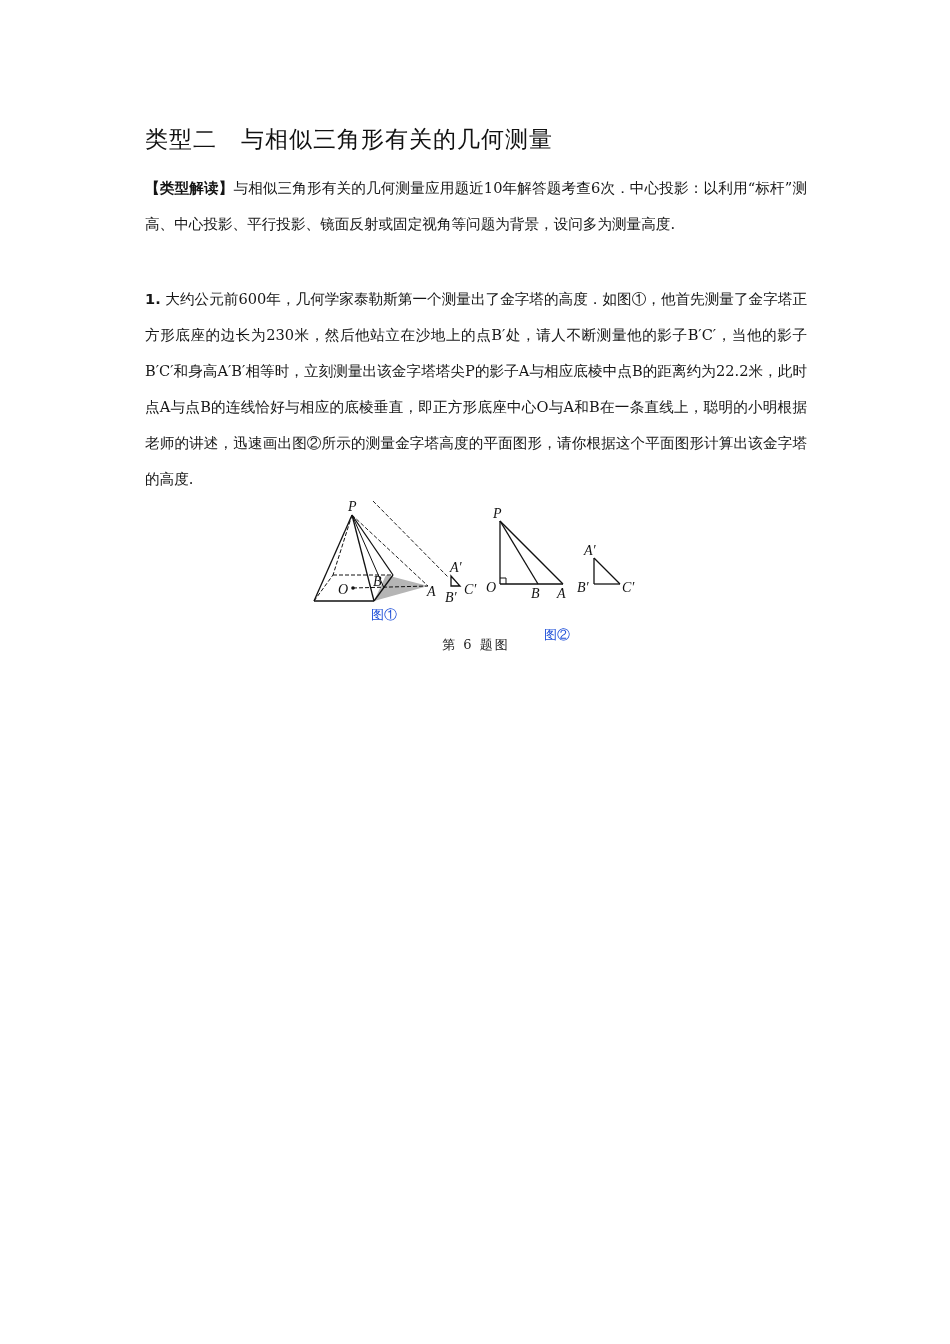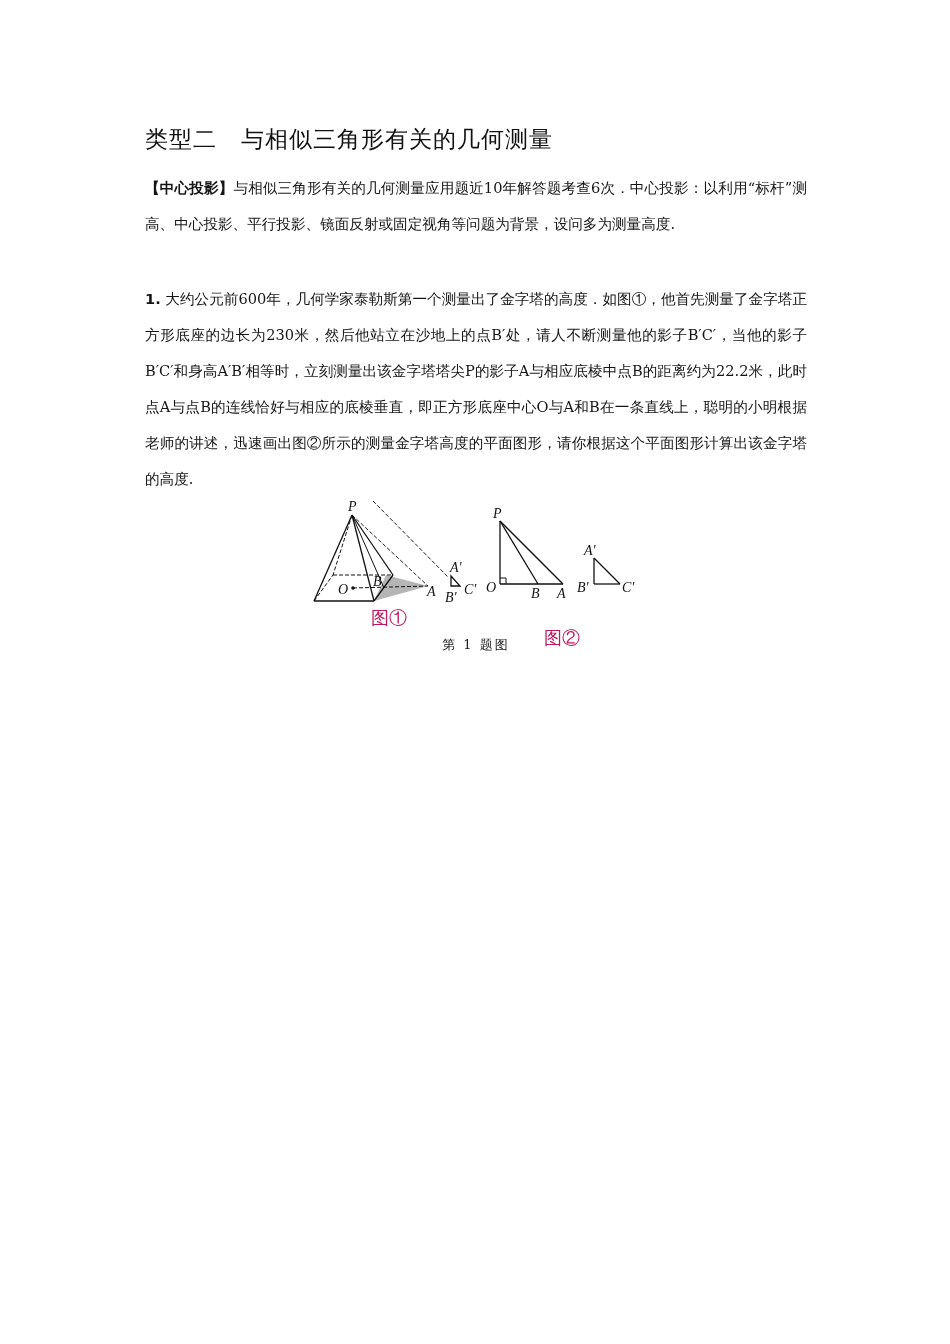--- a/index.html
+++ b/index.html
@@ -47,22 +47,22 @@
     .bold-tag {
       font-family: "DejaVu Sans", "Liberation Sans", sans-serif;
       font-weight: bold;
     }
     .qnum {
       font-family: "DejaVu Sans", "Liberation Sans", sans-serif;
       font-weight: bold;
     }
     .fig-caption {
       position: absolute;
-      font-size: 18px;
-      color: #be185d;
+      font-size: 13px;
+      color: #1d4ed8;
       text-align: center;
     }
     .figure-title {
       position: absolute;
       top: 636px;
       left: 0;
       width: 662px;
       text-align: center;
       font-size: 13px;
       letter-spacing: 2px;
@@ -75,28 +75,28 @@
       fill: #111;
     }
   </style>
 </head>
 <body>
 
 <div class="page">
   <div class="title">类型二　与相似三角形有关的几何测量</div>
 
   <div class="para intro">
-    <span class="bold-tag">【中心投影】</span><span>与相似三角形有关的几何测量应用题近10年解答题考查6次．中心投影：以利用“标杆”测高、中心投影、平行投影、镜面反射或固定视角等问题为背景，设问多为测量高度.</span>
+    <span class="bold-tag">【类型解读】</span><span>与相似三角形有关的几何测量应用题近10年解答题考查6次．中心投影：以利用“标杆”测高、中心投影、平行投影、镜面反射或固定视角等问题为背景，设问多为测量高度.</span>
   </div>
 
   <div class="para q1">
     <span class="qnum">1.</span><span> 大约公元前600年，几何学家泰勒斯第一个测量出了金字塔的高度．如图①，他首先测量了金字塔正方形底座的边长为230米，然后他站立在沙地上的点B′处，请人不断测量他的影子B′C′，当他的影子B′C′和身高A′B′相等时，立刻测量出该金字塔塔尖P的影子A与相应底棱中点B的距离约为22.2米，此时点A与点B的连线恰好与相应的底棱垂直，即正方形底座中心O与A和B在一条直线上，聪明的小明根据老师的讲述，迅速画出图②所示的测量金字塔高度的平面图形，请你根据这个平面图形计算出该金字塔的高度.</span>
   </div>
 
-  <div class="figure-title">第 1 题图</div>
+  <div class="figure-title">第 6 题图</div>
 </div>
 
 <svg style="position:absolute;left:300px;top:497px;" width="190" height="130" viewBox="0 0 190 130">
 
   <polygon points="86,78 74,104 128,89" fill="#b5b5b5" stroke="none"></polygon>
 
   <line x1="73" y1="4" x2="148" y2="80" stroke="#222" stroke-width="1" stroke-dasharray="4,2"></line>
   <line x1="52" y1="18" x2="128" y2="89" stroke="#222" stroke-width="1" stroke-dasharray="4,2"></line>
 
   <line x1="14" y1="104" x2="74" y2="104" stroke="#111" stroke-width="1.3"></line>

